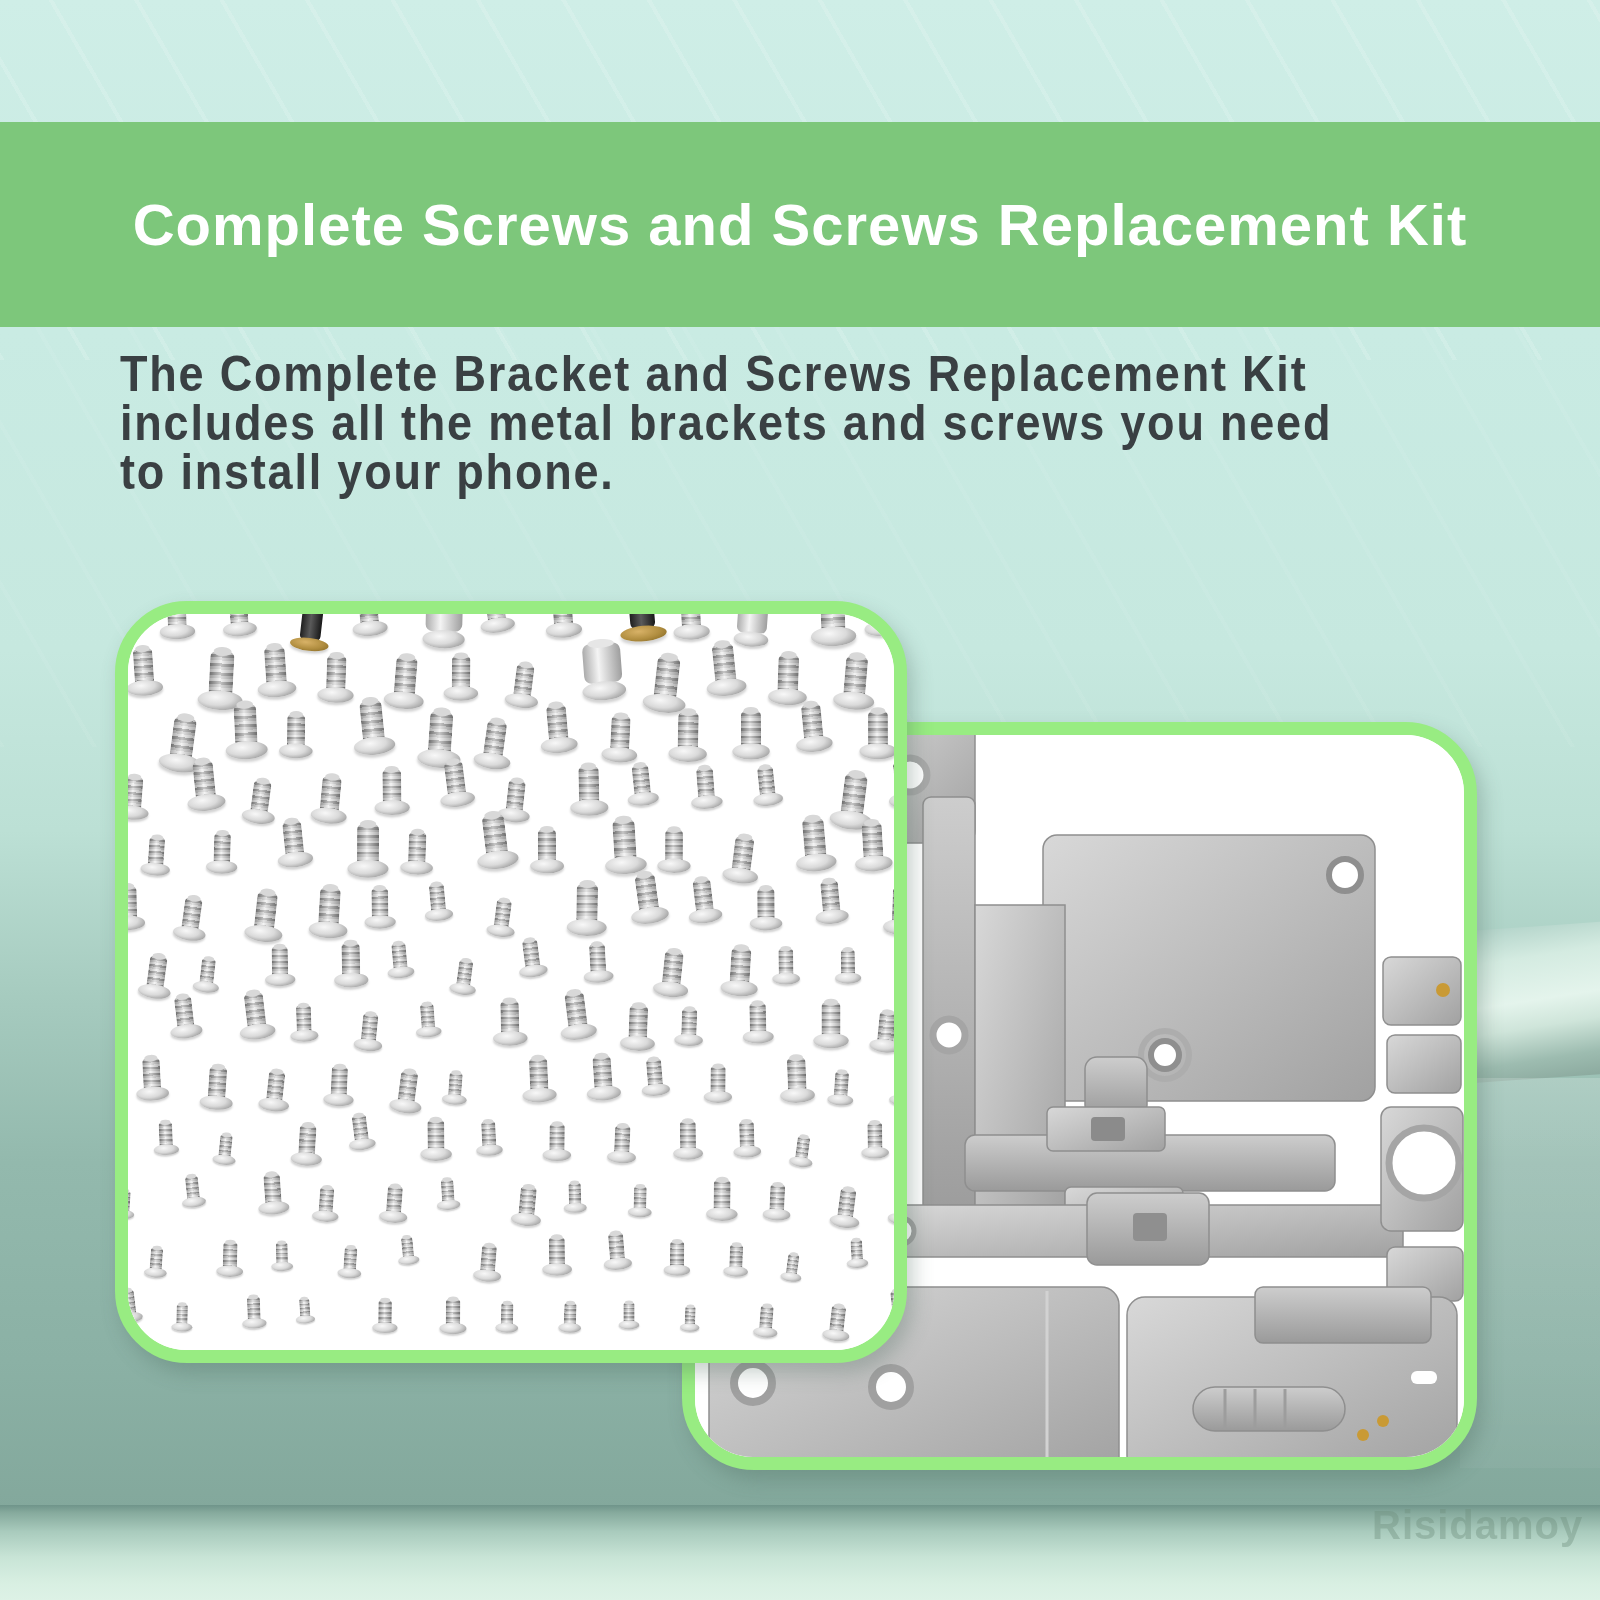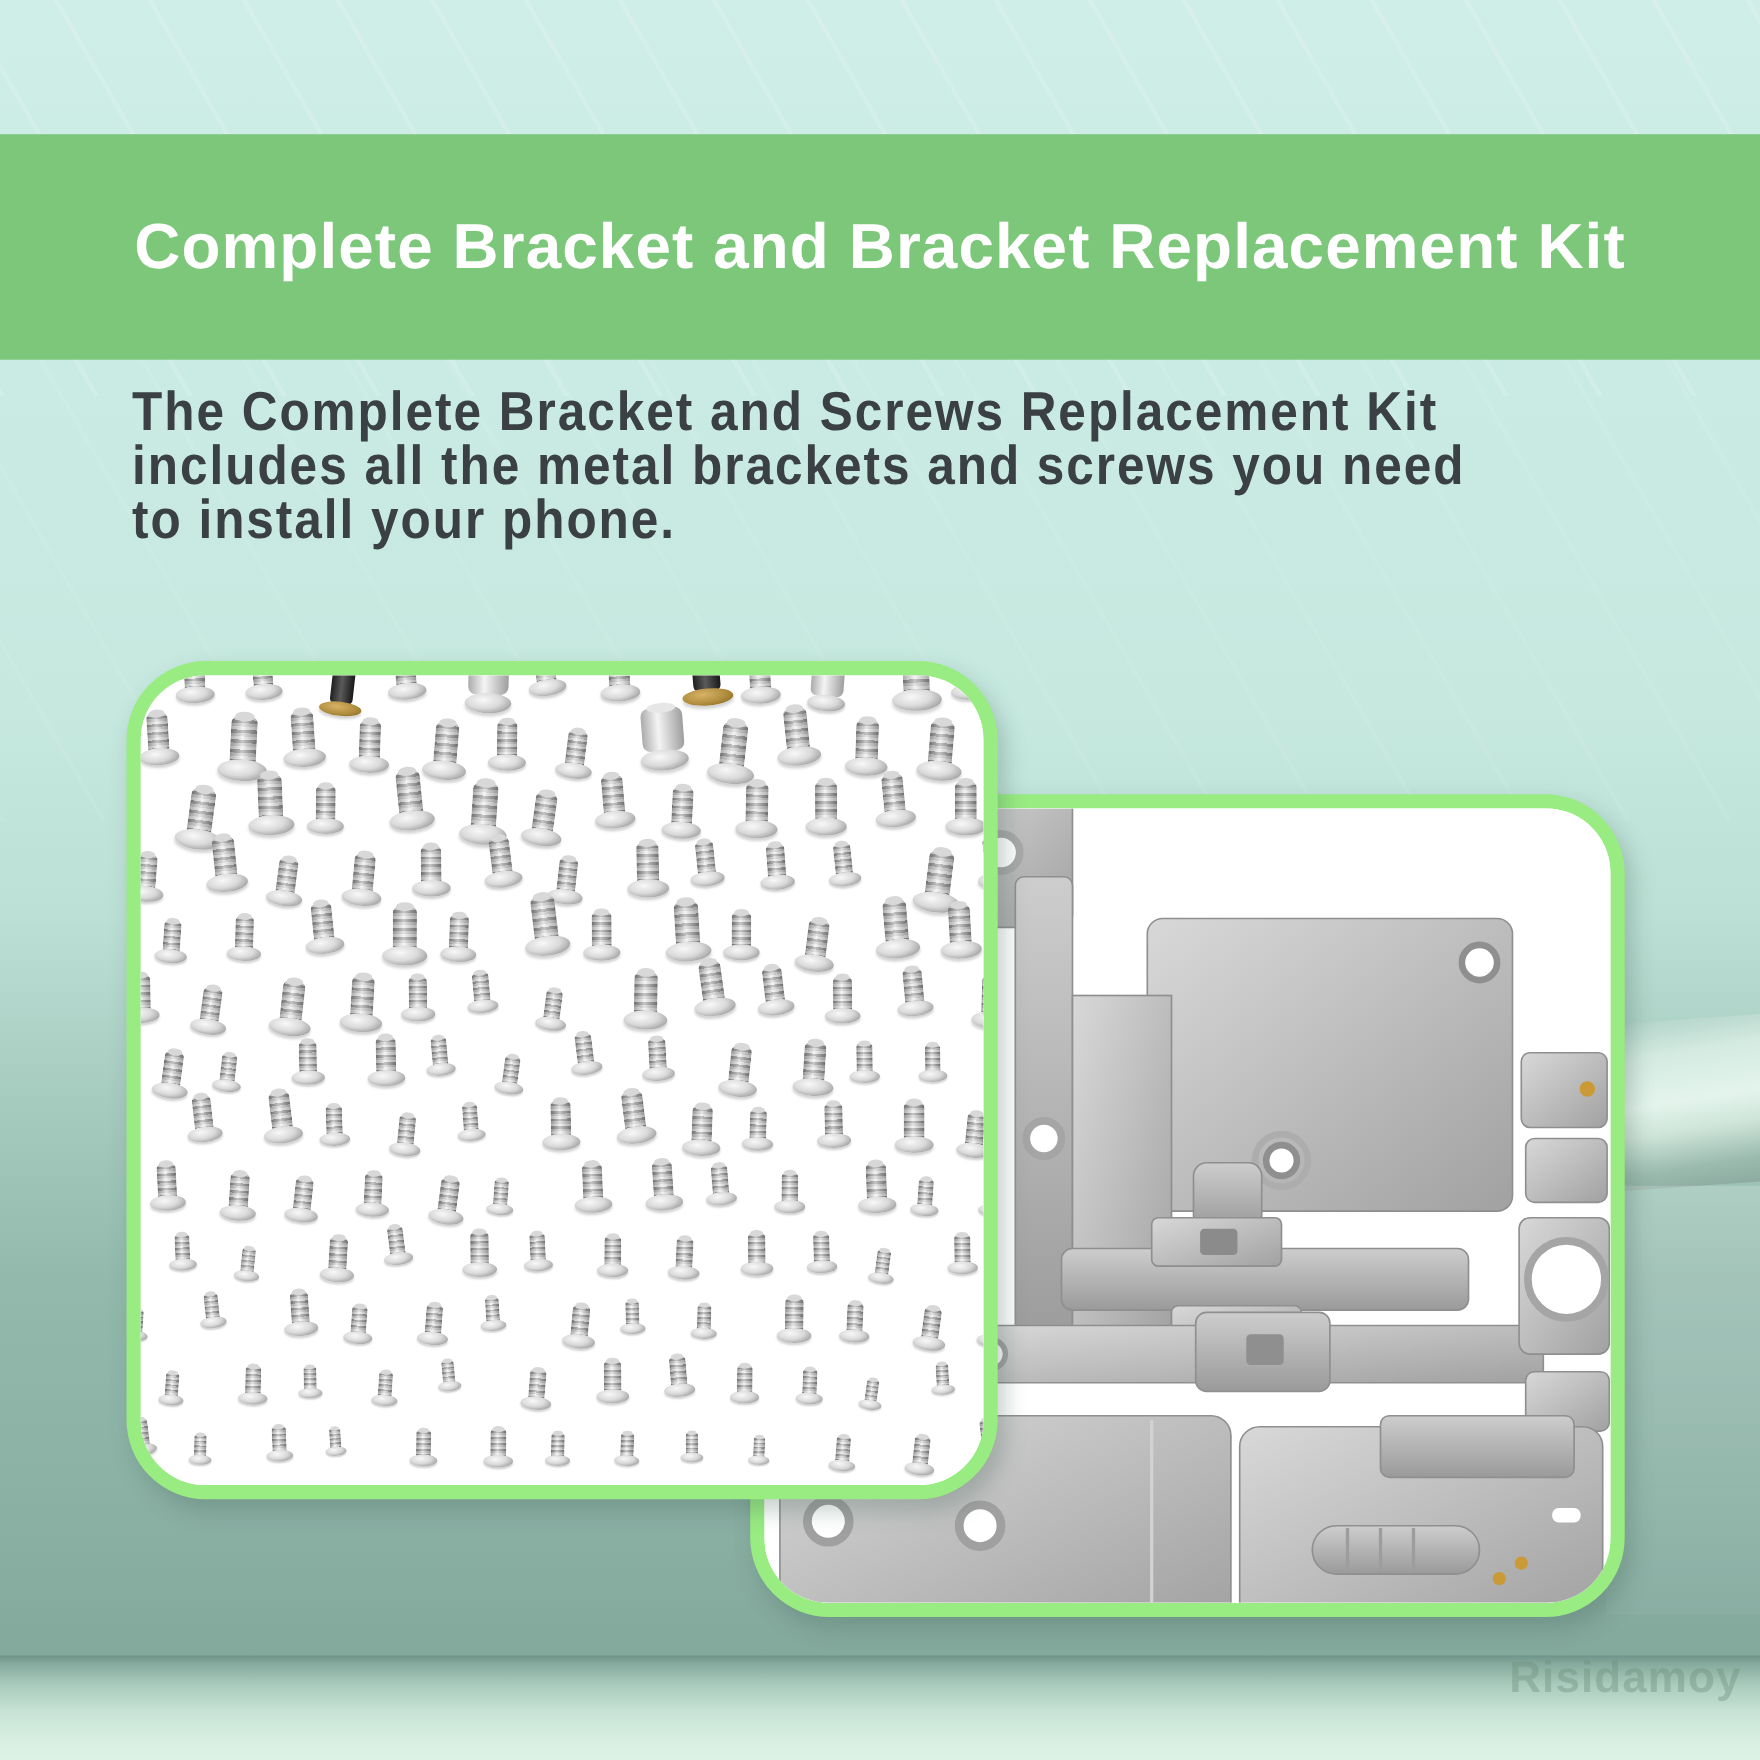--- a/index.html
+++ b/index.html
@@ -110,21 +110,21 @@
 <div class="stage">
 
   <div class="bg-main"></div>
   <div class="bg-stripes-top"></div>
   <div class="bg-stripes-mid"></div>
   <div class="table-wedge"></div>
   <div class="right-glow"></div>
   <div class="bg-bottom"></div>
 
   <div class="banner">
-    <div class="banner-title">Complete Bracket and Bracket Replacement Kit</div>
+    <div class="banner-title">Complete Screws and Screws Replacement Kit</div>
   </div>
 
   <div class="desc">
     <span>The Complete Bracket and Screws Replacement Kit</span>
     <span>includes all the metal brackets and screws you need</span>
     <span>to install your phone.</span>
   </div>
 
   <figure class="photo brackets" style="margin:0">
     <div class="photo-inner">

